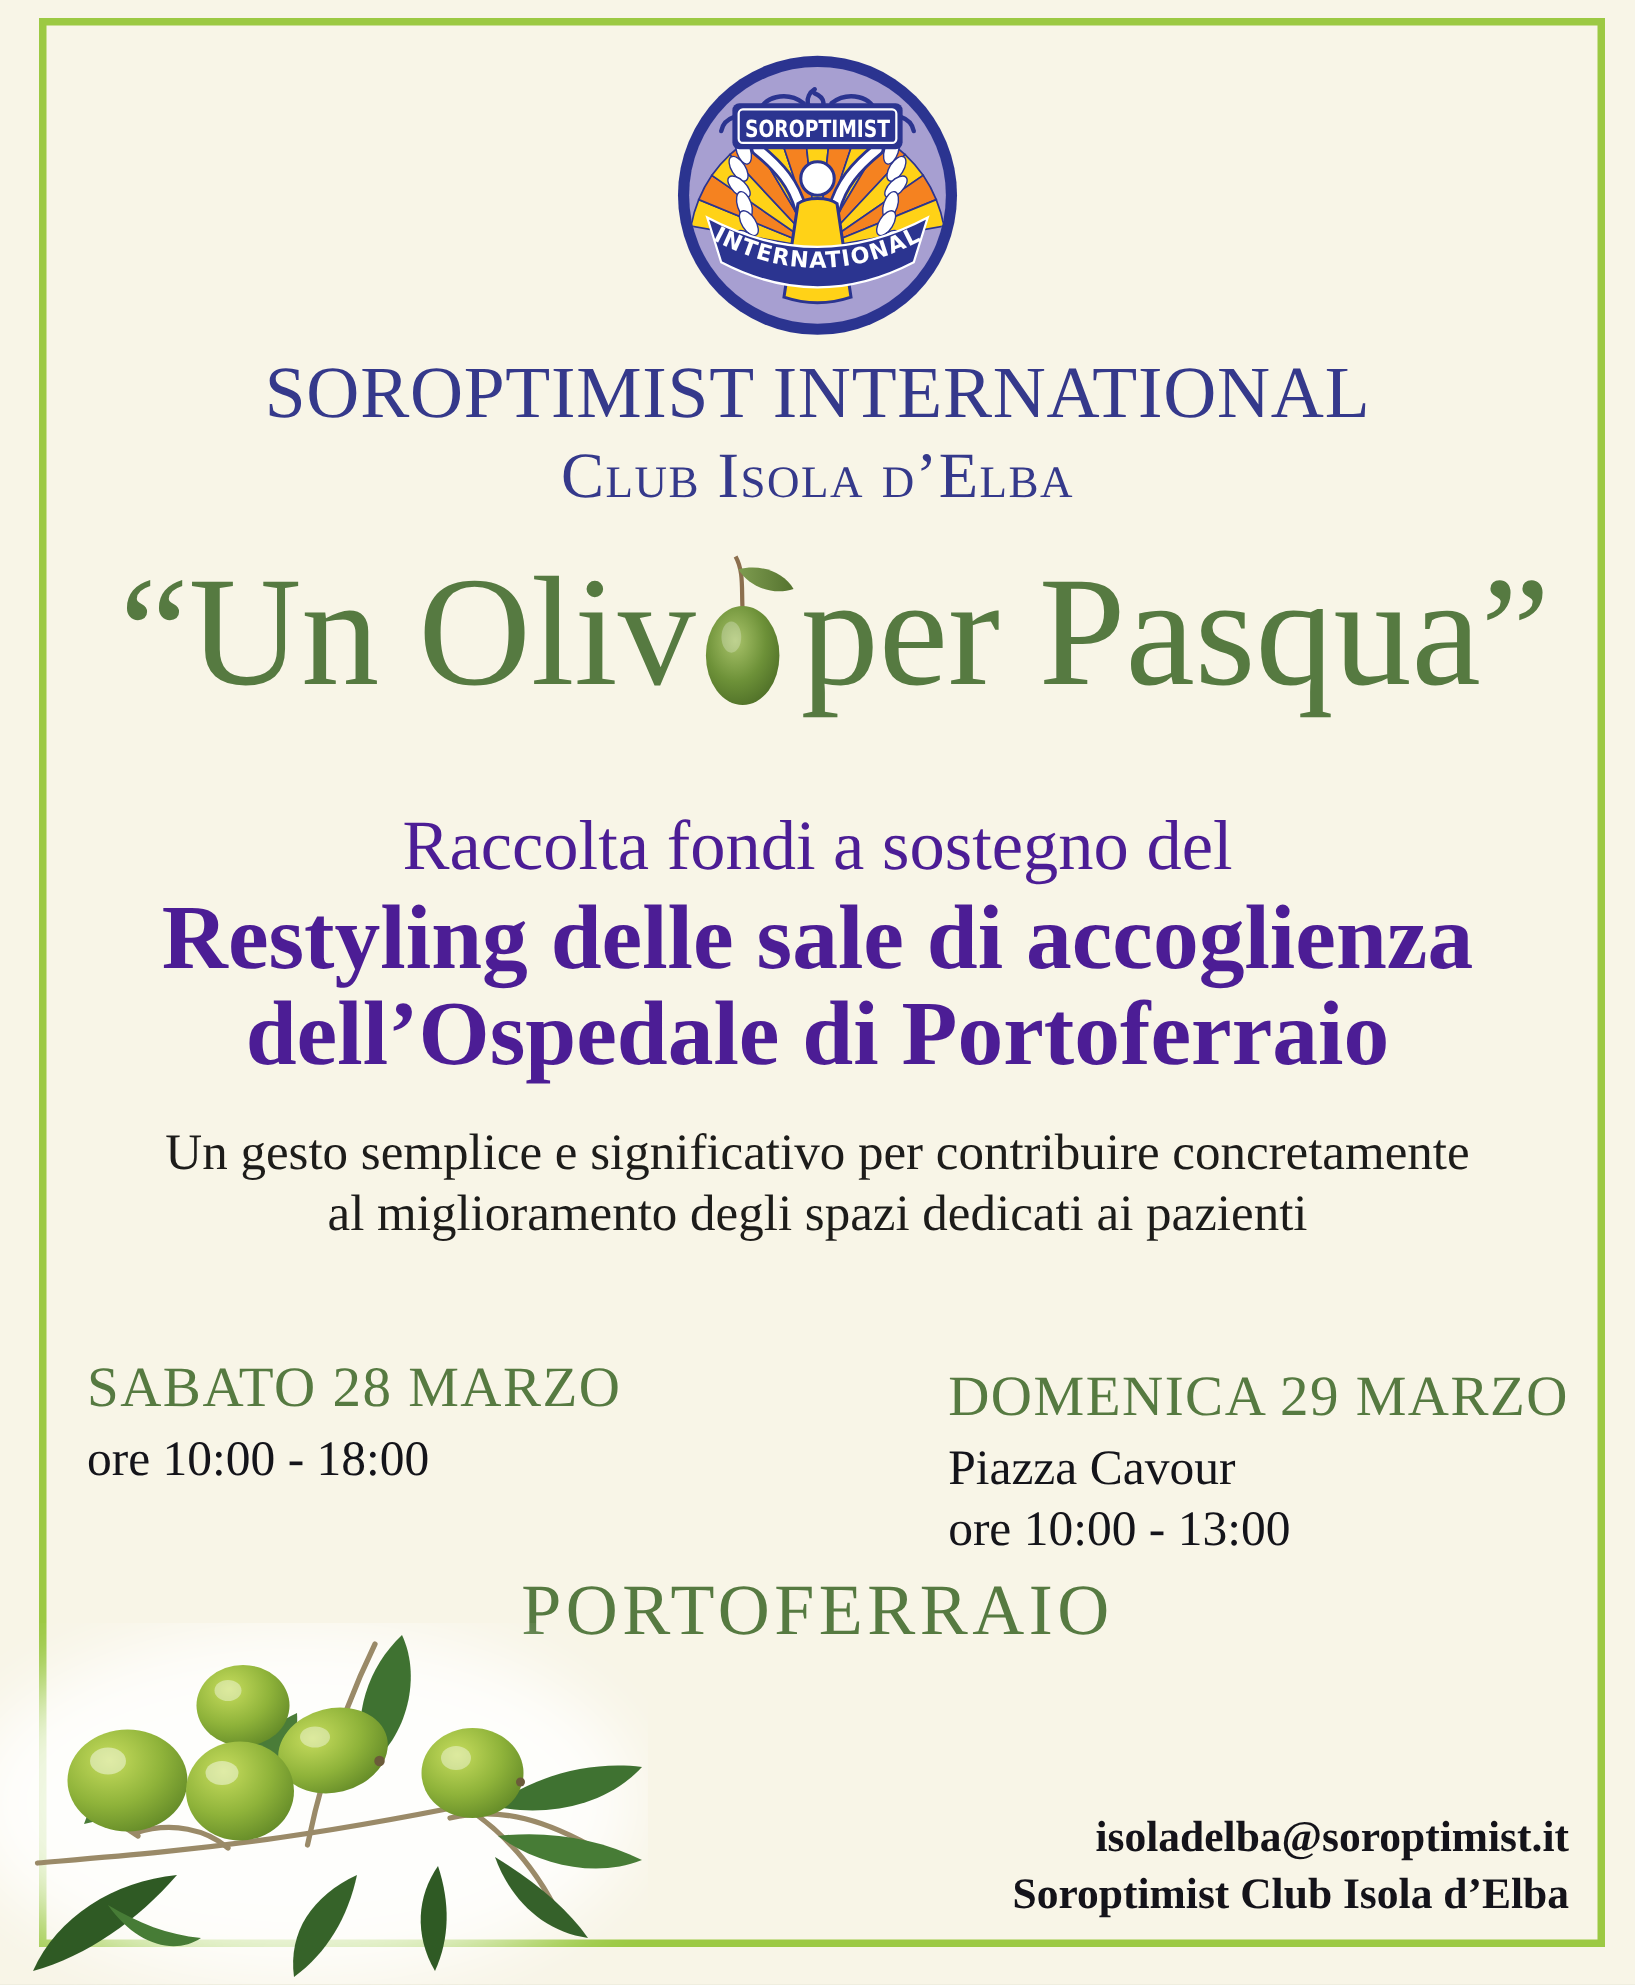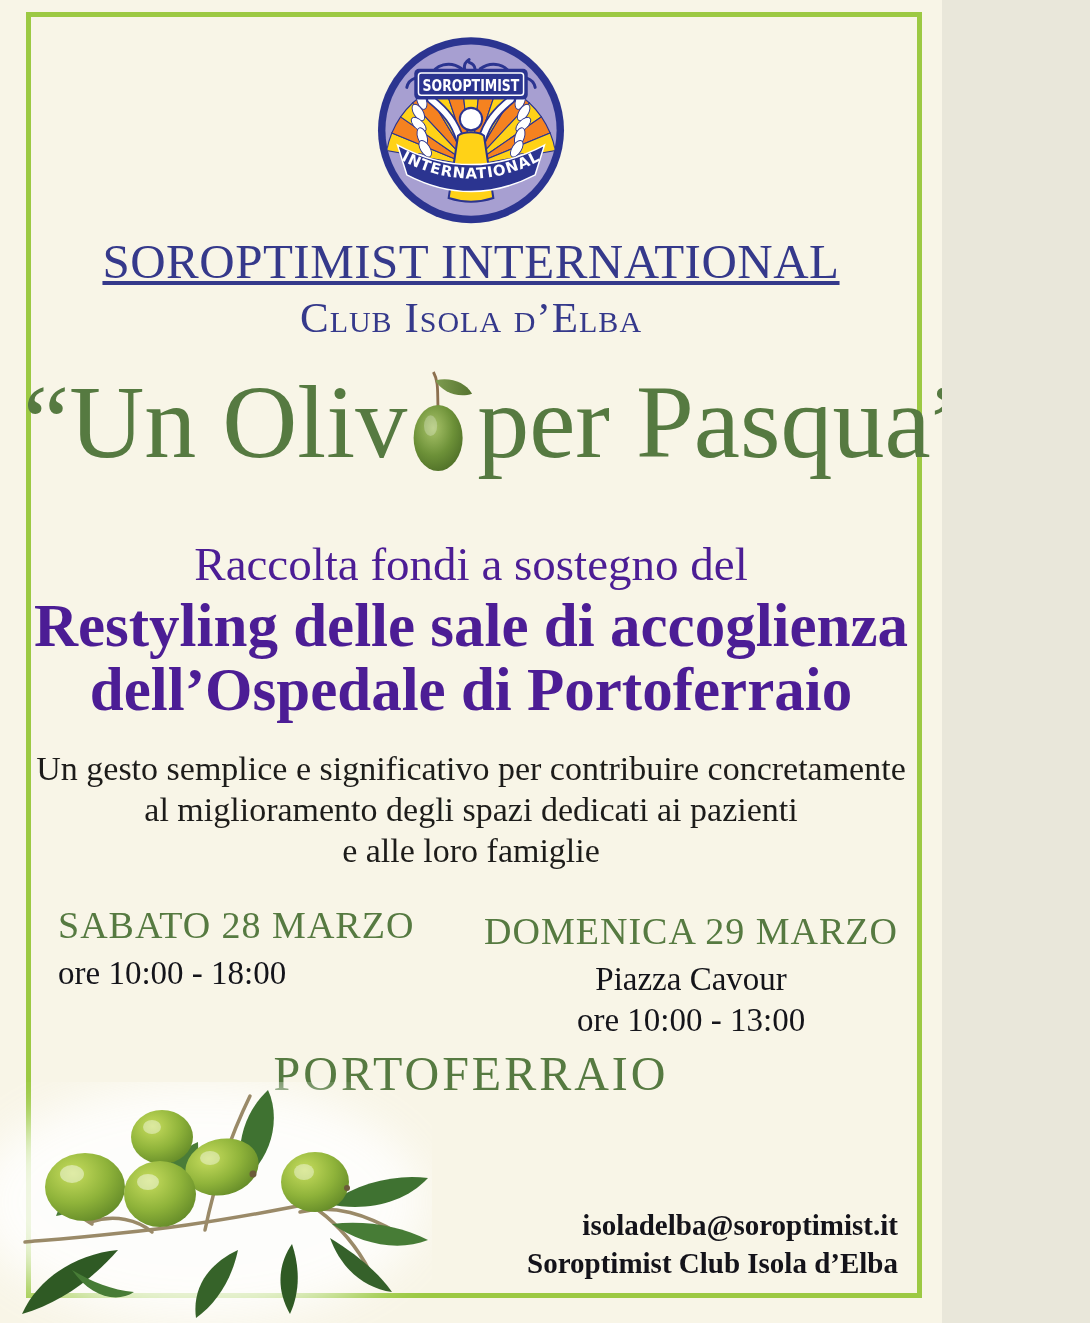--- a/index.html
+++ b/index.html
@@ -1,39 +1,39 @@
 <!DOCTYPE html>
 <html><head>
 <meta charset="utf-8">
 <style>
   html,body{margin:0;padding:0;background:#e9e7da;}
   .poster{
-    position:relative; width:942px; height:1323px;
+    position:relative; width:1090px; height:1323px;
     background:#f8f5e7; overflow:hidden;
     font-family:"Liberation Serif", serif;
   }
   .frame{
     position:absolute; top:12px; left:26px; right:20px; bottom:25px;
     border:5px solid #9cc943; pointer-events:none;
   }
   .abs{position:absolute;}
   .centered{left:0; right:0; text-align:center;}
   .logo{top:26px; left:50%; transform:translateX(-50%);}
-  .hdr1{top:233px; font-size:49px; color:#35398b; letter-spacing:.5px;text-decoration:underline;}
+  .hdr1{top:233px; font-size:49px; color:#35398b; letter-spacing:.5px;}
   .hdr2{top:293px; font-size:43px; color:#35398b; font-variant:small-caps; letter-spacing:1px;}
   .title-row{top:362px; font-size:104px; color:#567a41; line-height:1.15; white-space:nowrap;margin-left:23px;}
   .title-olive{display:inline-block; vertical-align:-16px; margin:0 4px 0 0;}
   .fund{top:534px; color:#4c1d95;}
   .fund-l1{font-size:47px; line-height:60px;}
   .fund-l2,.fund-l3{font-size:61px; font-weight:bold; line-height:64px;}
   .desc{top:748px; color:#1d1c1a; font-size:34px; line-height:41px;}
   .events{top:903px; left:58px; right:44px; display:flex; justify-content:space-between;}
   .event{color:#14141a;}
   .event-left{text-align:left;}
-  .event-right{text-align:center; margin-top:6px;}
+  .event-right{text-align:left; margin-top:6px;}
   .event-day{font-size:38px; color:#567a41; letter-spacing:1px; margin-bottom:6px;}
   .event-line{font-size:33px; line-height:41px;}
   .city{top:1046px; font-size:48px; color:#567a41; letter-spacing:3px;}
   .branch{top:1082px; left:0;}
   .contact{top:1206px; right:44px; text-align:right; font-weight:bold;
            font-size:29px; line-height:38px; color:#14131a;}
 </style>
 </head>
 <body>
 
@@ -143,21 +143,20 @@
 
   <div class="abs centered fund">
     <div class="fund-l1">Raccolta fondi a sostegno del</div>
     <div class="fund-l2">Restyling delle sale di accoglienza</div>
     <div class="fund-l3">dell’Ospedale di Portoferraio</div>
   </div>
 
   <div class="abs centered desc">
     <div>Un gesto semplice e significativo per contribuire concretamente</div>
     <div>al miglioramento degli spazi dedicati ai pazienti</div>
-    <div>e alle loro famiglie</div>
   </div>
 
   <div class="abs events">
     <div class="event event-left">
       <div class="event-day">SABATO 28 MARZO</div>
       <div class="event-line">ore 10:00 - 18:00</div>
     </div>
     <div class="event event-right">
       <div class="event-day">DOMENICA 29 MARZO</div>
       <div class="event-line">Piazza Cavour</div>

